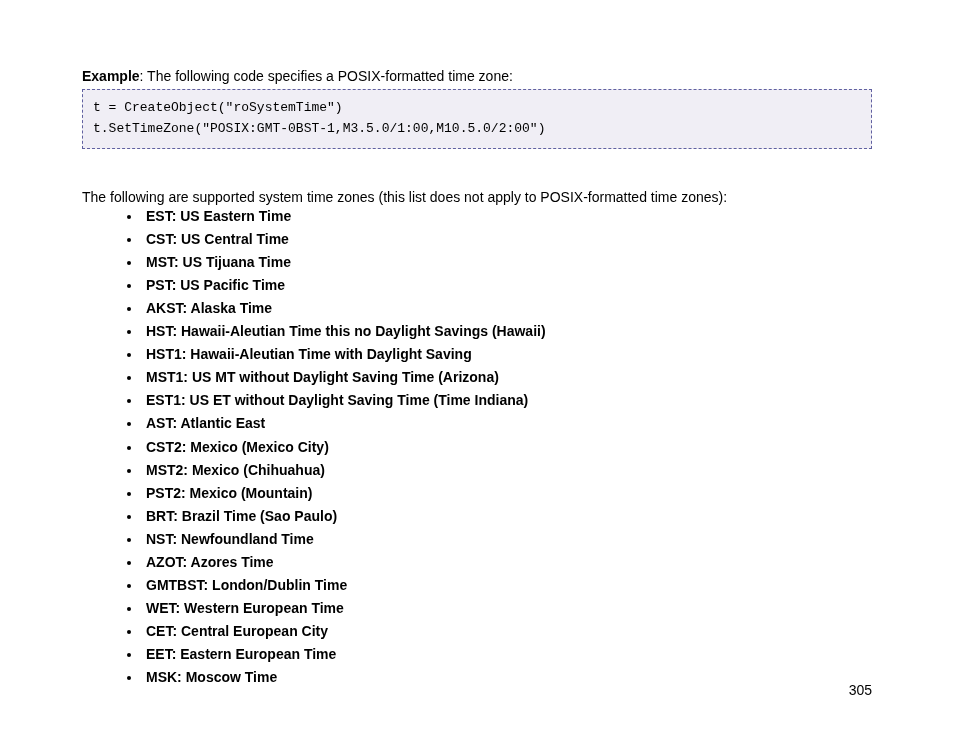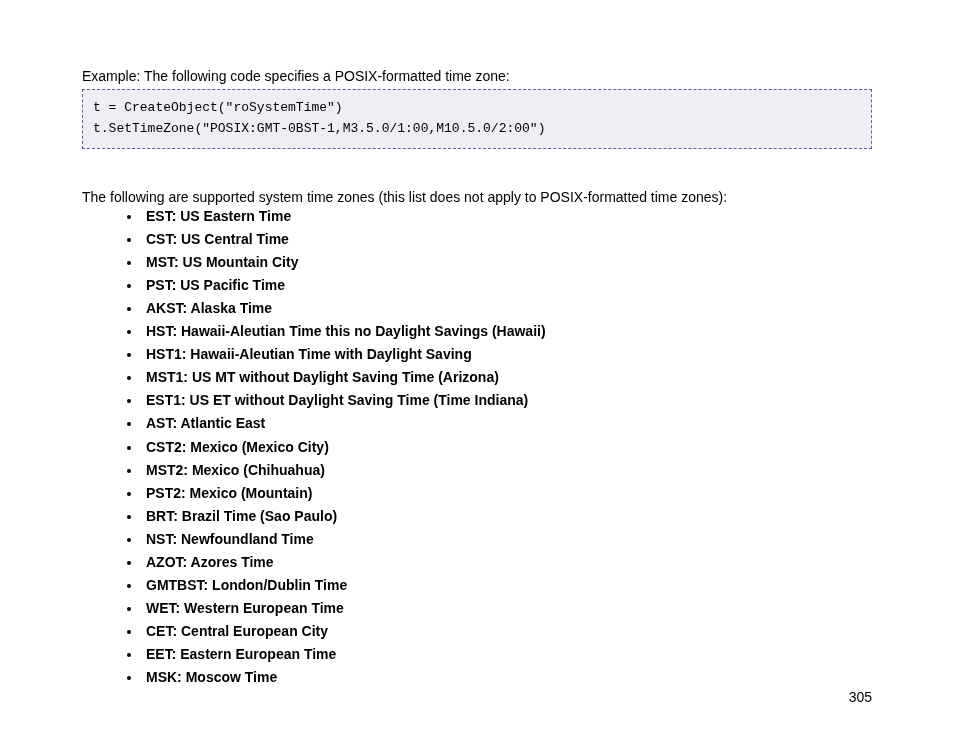--- a/index.html
+++ b/index.html
@@ -15,21 +15,21 @@
       width: 954px;
       height: 738px;
       padding: 68px 82px 20px 82px;
       position: relative;
     }
     .example-line {
       margin-bottom: 5px;
       font-size: 14px;
     }
     .example-label {
-      font-weight: normal;
+      font-weight: bold;
     }
     .code-block {
       border: 1px dashed #6060a0;
       background: #f0eef5;
       padding: 8px 10px;
       font-family: "Courier New", Courier, monospace;
       font-size: 13px;
       line-height: 1.6;
       margin-bottom: 40px;
       white-space: pre;
@@ -42,41 +42,41 @@
       padding-left: 60px;
     }
     ul li {
       font-size: 14px;
       line-height: 1.65;
       padding-left: 4px;
       font-weight: bold;
     }
     .page-number {
       position: absolute;
-      bottom: 33px;
+      bottom: 40px;
       right: 82px;
       font-size: 14px;
     }
   </style>
 </head>
 <body>
 
 <div class="example-line">
   <span class="example-label">Example</span><span>: The following code specifies a POSIX-formatted time zone:</span>
 </div>
 
 <div class="code-block"><span>t = CreateObject("roSystemTime")</span>
 <span>t.SetTimeZone("POSIX:GMT-0BST-1,M3.5.0/1:00,M10.5.0/2:00")</span></div>
 
 <div class="intro-text">The following are supported system time zones (this list does not apply to POSIX-formatted time zones):</div>
 
 <ul>
   <li>EST: US Eastern Time</li>
   <li>CST: US Central Time</li>
-  <li>MST: US Mountain City</li>
+  <li>MST: US Tijuana Time</li>
   <li>PST: US Pacific Time</li>
   <li>AKST: Alaska Time</li>
   <li>HST: Hawaii-Aleutian Time this no Daylight Savings (Hawaii)</li>
   <li>HST1: Hawaii-Aleutian Time with Daylight Saving</li>
   <li>MST1: US MT without Daylight Saving Time (Arizona)</li>
   <li>EST1: US ET without Daylight Saving Time (Time Indiana)</li>
   <li>AST: Atlantic East</li>
   <li>CST2: Mexico (Mexico City)</li>
   <li>MST2: Mexico (Chihuahua)</li>
   <li>PST2: Mexico (Mountain)</li>

